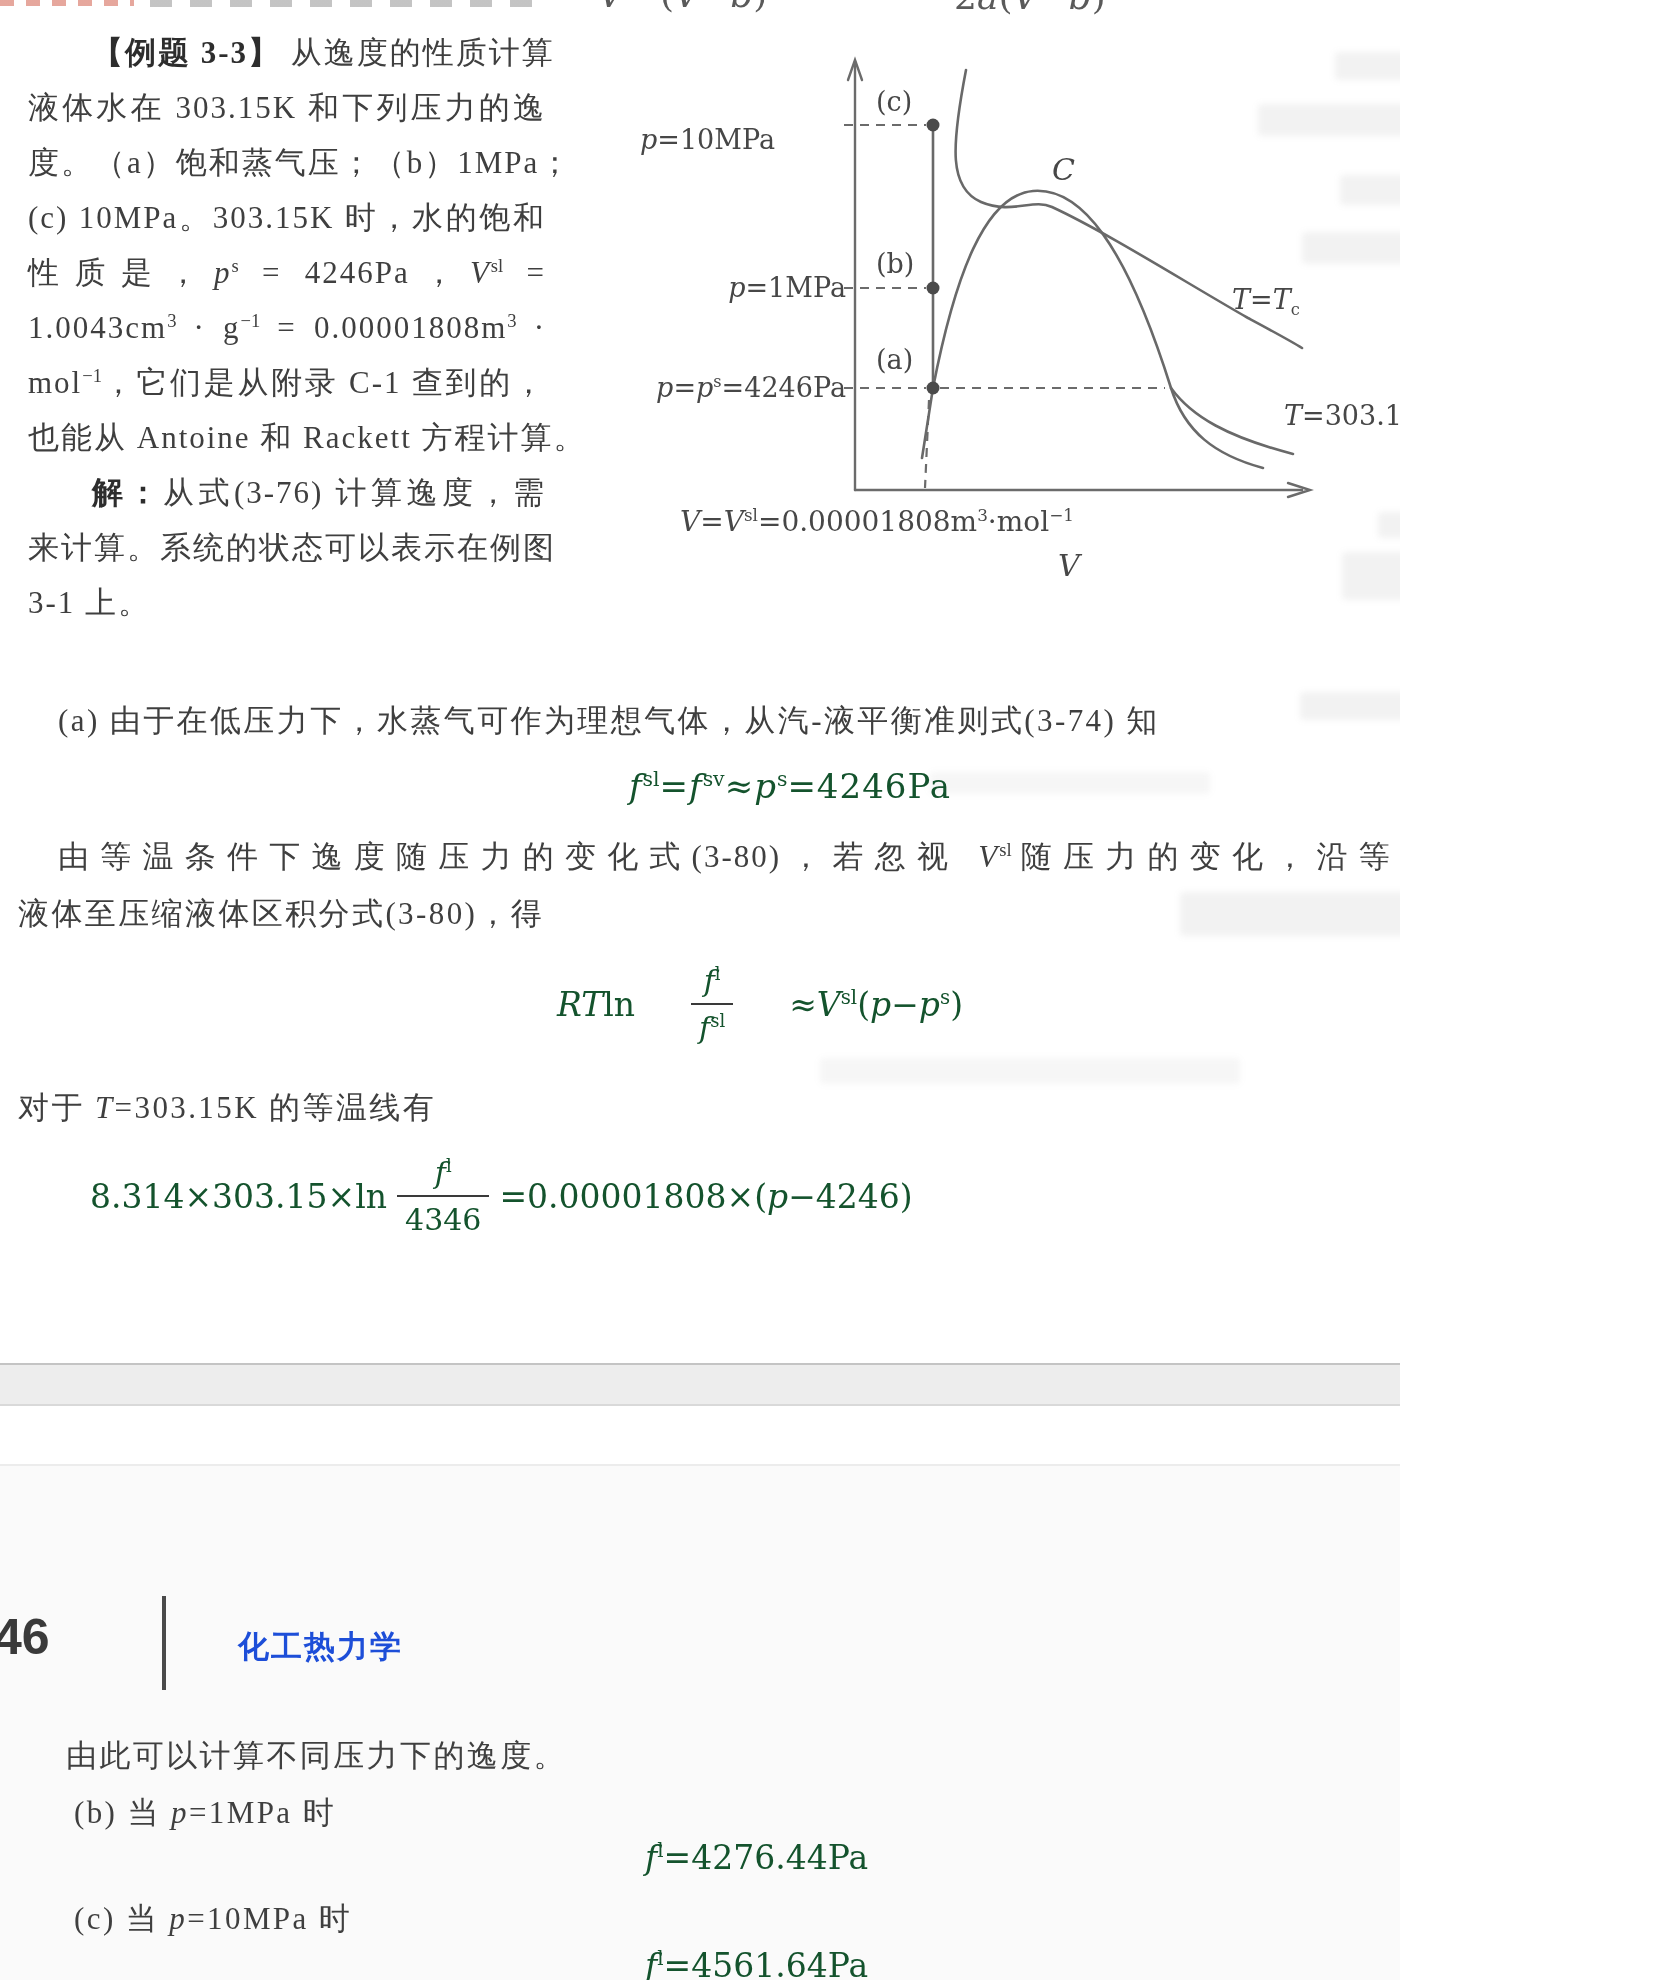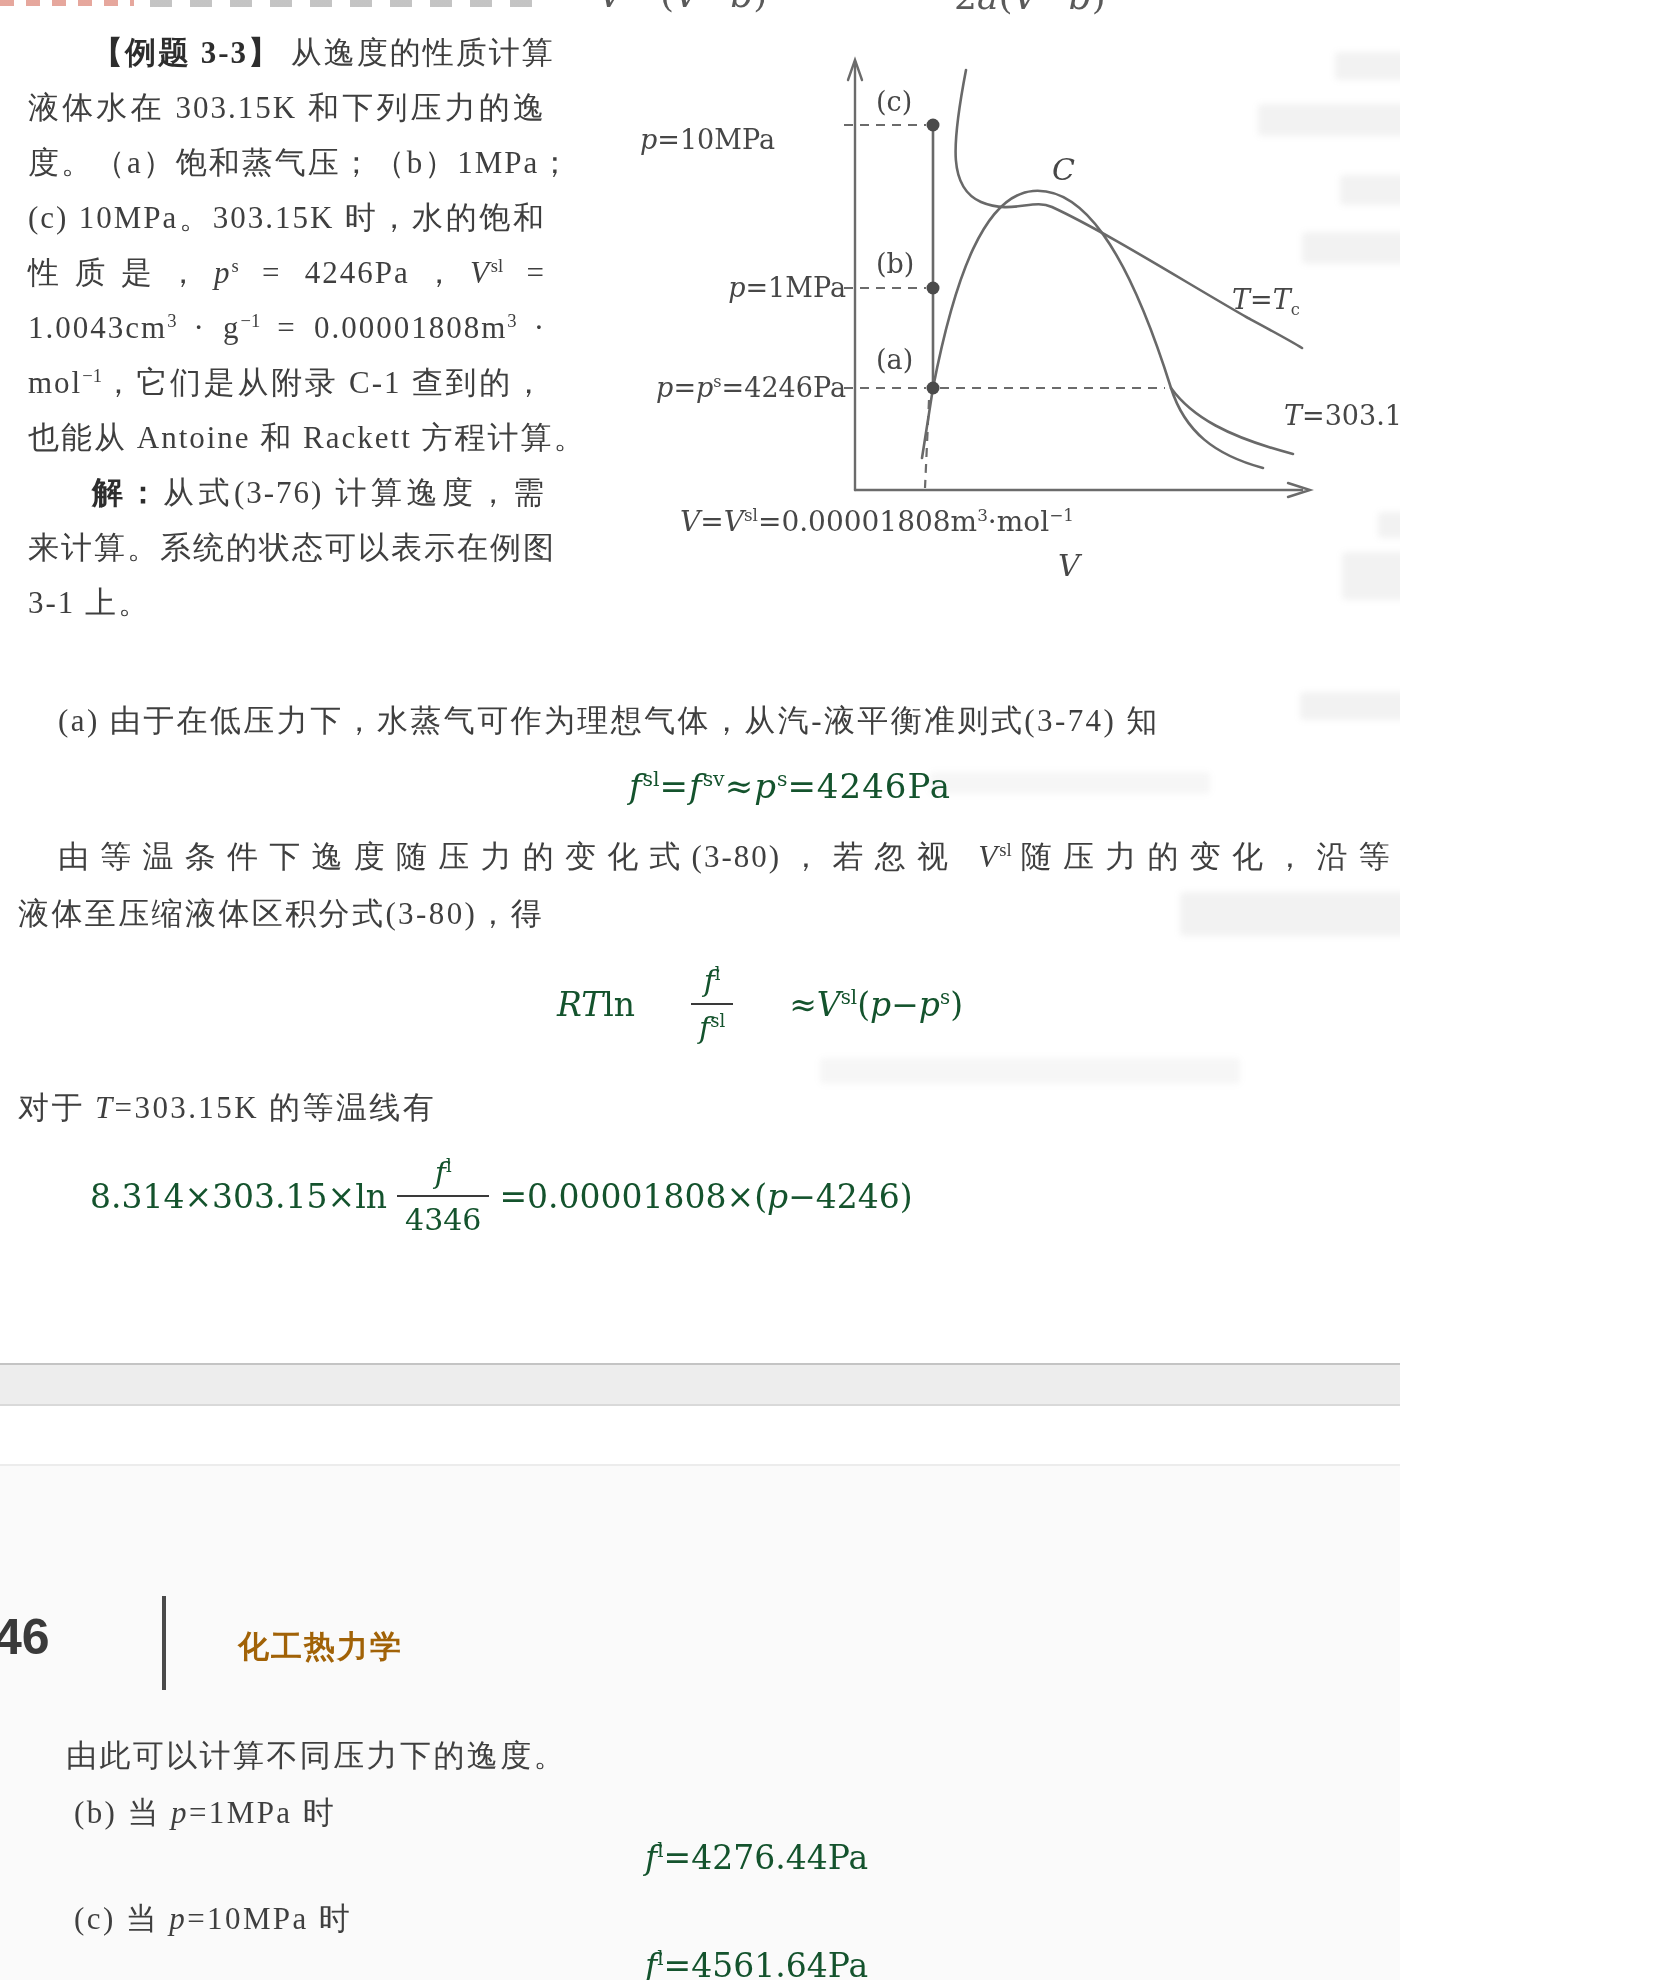--- a/index.html
+++ b/index.html
@@ -131,21 +131,21 @@
     <span class="frac">
       <span class="num"><i>f</i><sup>l</sup></span>
       <span class="den">4346</span>
     </span>
     <span>=0.00001808×(<i>p</i>−4246)</span>
   </div>
 
   <div class="abs" style="left:0;top:1590px;width:1656px;height:110px;">
     <span class="abs" style="left:-6px;top:18px;font-family:'Liberation Sans','DejaVu Sans',sans-serif;font-weight:700;font-size:50px;color:#3a3a3a;">46</span>
     <span class="abs" style="left:162px;top:6px;width:4px;height:94px;background:#4a4a4a;"></span>
-    <span class="abs" style="left:238px;top:36px;font-family:'Liberation Sans','DejaVu Sans',sans-serif;font-weight:700;font-size:31px;color:#a16207;letter-spacing:2px;">化工热力学</span>
+    <span class="abs" style="left:238px;top:36px;font-family:'Liberation Sans','DejaVu Sans',sans-serif;font-weight:700;font-size:31px;color:#1d4ed8;letter-spacing:2px;">化工热力学</span>
   </div>
 
   <div class="abs cjk bodyline" style="left:66px;top:1735px;">由此可以计算不同压力下的逸度。</div>
   <div class="abs cjk bodyline" style="left:74px;top:1792px;">(b) 当 <i>p</i>=1MPa 时</div>
   <div class="abs eq" style="left:645px;top:1838px;font-size:33px;"><i>f</i><sup>l</sup>=4276.44Pa</div>
   <div class="abs cjk bodyline" style="left:74px;top:1898px;">(c) 当 <i>p</i>=10MPa 时</div>
   <div class="abs eq" style="left:645px;top:1946px;font-size:33px;"><i>f</i><sup>l</sup>=4561.64Pa</div>
 
 </div>
 

